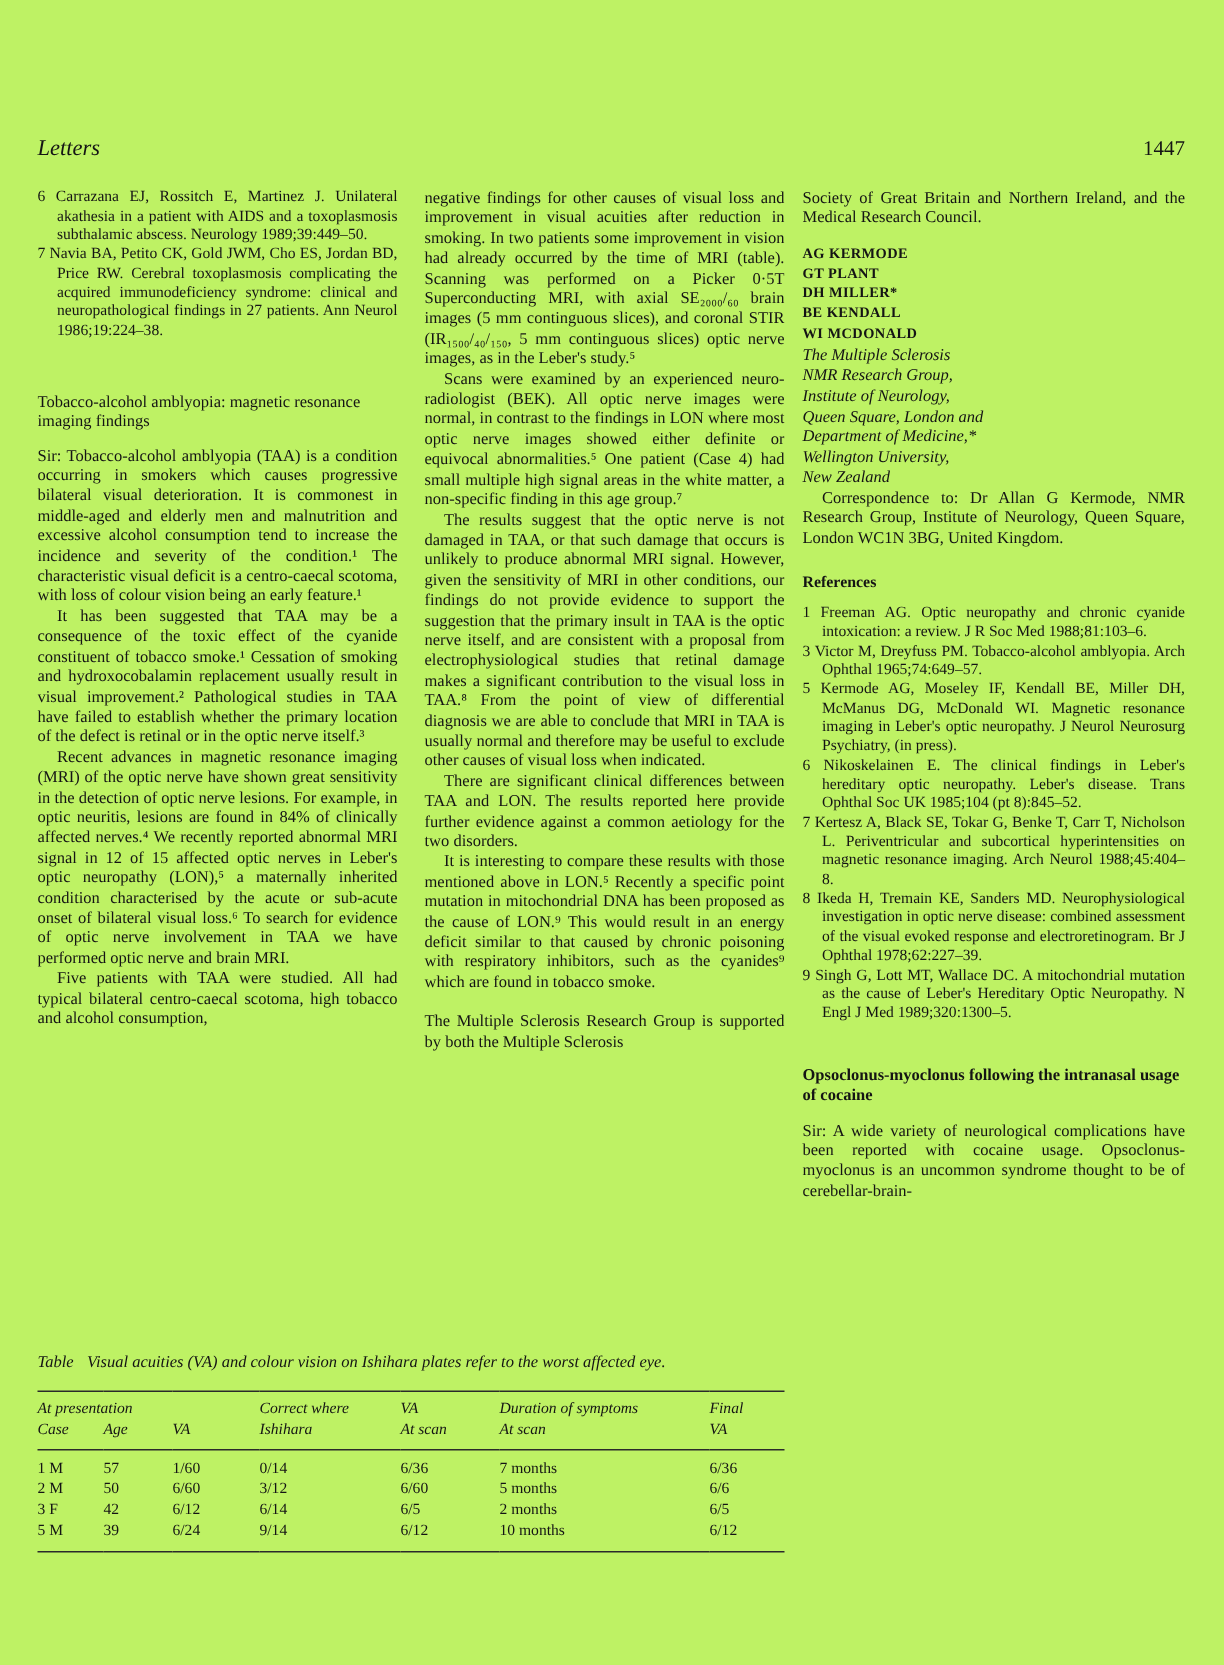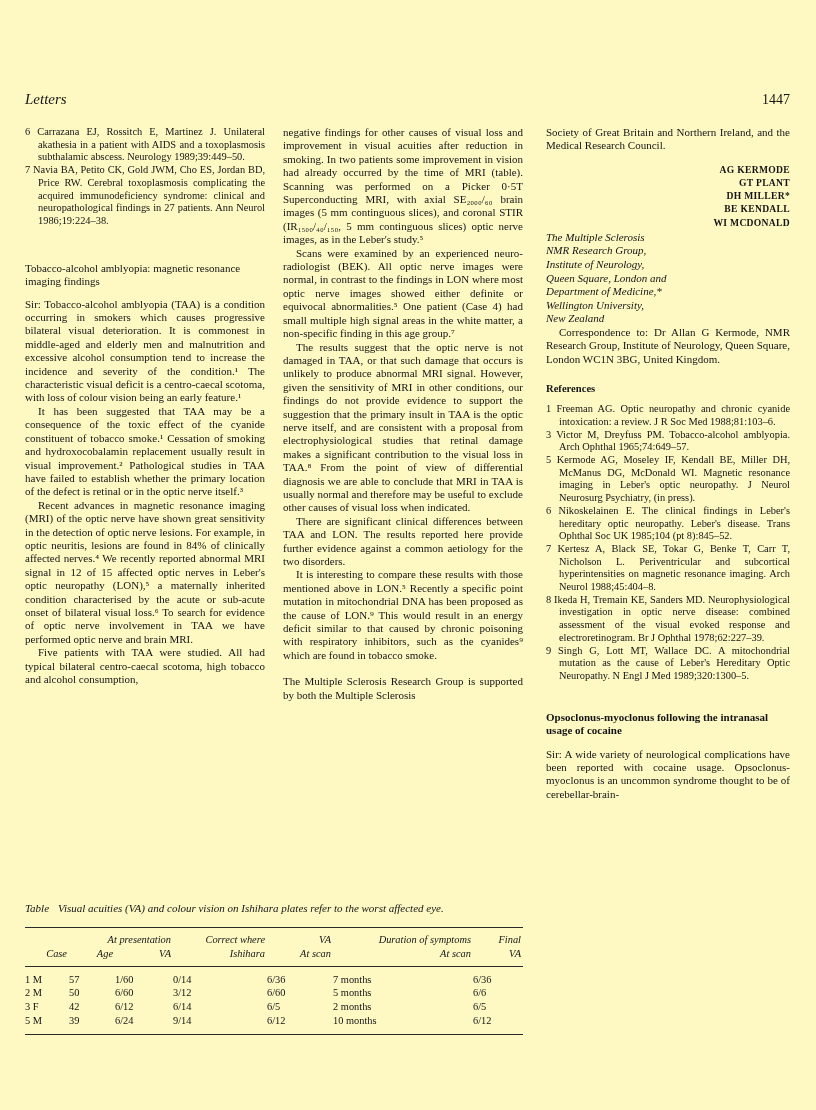--- a/index.html
+++ b/index.html
@@ -1,68 +1,68 @@
 <!DOCTYPE html>
 <html><head>
 <meta charset="utf-8">
 <style>
   * { box-sizing: border-box; }
   html, body { margin: 0; padding: 0; background: #ffffff; }
   .page {
     width: 816px; height: 1110px;
-    background: #fef9c3;
+    background: #bef264;
     color: #141414;
     font-family: "Liberation Serif", serif;
     padding: 56px 26px 0 25px;
     position: relative;
     overflow: hidden;
   }
   .pg-header { display: flex; justify-content: space-between; align-items: baseline; margin-bottom: 18px; }
   .running-head { font-style: italic; font-size: 15px; }
   .page-num { font-size: 14px; margin-top: 36px; }
 
-  .content { display: flex; gap: 23px; }
+  .content { display: flex; gap: 12px; }
   .left-area { width: 498px; flex: none; }
   .cols { display: flex; gap: 18px; height: 758px; overflow: hidden; }
   .col1, .col2 { width: 240px; flex: none; }
   .col3 { flex: 1; min-width: 0; }
 
   .body-text p, .cont-par {
     font-size: 11px; line-height: 13.4px;
     text-align: justify; margin: 0; text-indent: 13px;
   }
   p.flush { text-indent: 0; }
   p.ack { text-indent: 0; margin-top: 13px; }
 
   .reflist { font-size: 10.4px; line-height: 12.7px; text-align: justify; }
   .reflist .ref { padding-left: 13px; text-indent: -13px; margin: 0; }
 
   .letter-title {
     font-size: 11px; font-weight: normal; line-height: 13.5px;
     margin: 34px 0 9px 0; text-align: left;
   }
 
-  .signatures { text-align: right; font-weight: bold; font-size: 9.6px; line-height: 13.2px; letter-spacing: 0.3px; margin-top: 10px; }
+  .signatures { text-align: left; font-weight: bold; font-size: 9.6px; line-height: 13.2px; letter-spacing: 0.3px; margin-top: 10px; }
   .affiliation { text-align: left; font-style: italic; font-size: 11px; line-height: 13.6px; margin-top: 2px; }
   .correspondence { margin-top: 15px; font-size: 11.2px; line-height: 13.8px; text-align: justify; }
   .refs-heading { font-size: 10.6px; font-weight: bold; margin: 17px 0 9px 0; }
 
   .next-title { font-size: 11px; font-weight: bold; line-height: 13.5px; margin: 28px 0 10px 0; }
 
   .table-area { margin-top: 18px; width: 498px; }
   .table-caption { font-style: italic; font-size: 11px; line-height: 13.6px; margin: 0 0 11px 0; }
   .cap-label { margin-right: 9px; }
   table.data-table {
     width: 100%; border-collapse: collapse;
     font-size: 10.4px;
     border-top: 1.4px solid #2a2a2a;
     border-bottom: 1.4px solid #2a2a2a;
   }
   table.data-table th {
-    font-style: italic; font-weight: normal; text-align: right;
+    font-style: italic; font-weight: normal; text-align: left;
     padding: 1px 2px 1px 0; line-height: 12.6px; vertical-align: bottom;
   }
   table.data-table thead tr.grp th { padding-top: 6px; }
   table.data-table thead tr.sub th { border-bottom: 1.4px solid #2a2a2a; padding-bottom: 5px; }
   table.data-table td { padding: 0 2px 0 0; line-height: 13.6px; }
   table.data-table tbody tr:first-child td { padding-top: 6px; }
   table.data-table tbody tr:last-child td { padding-bottom: 7px; }
 </style>
 </head>
 <body>

